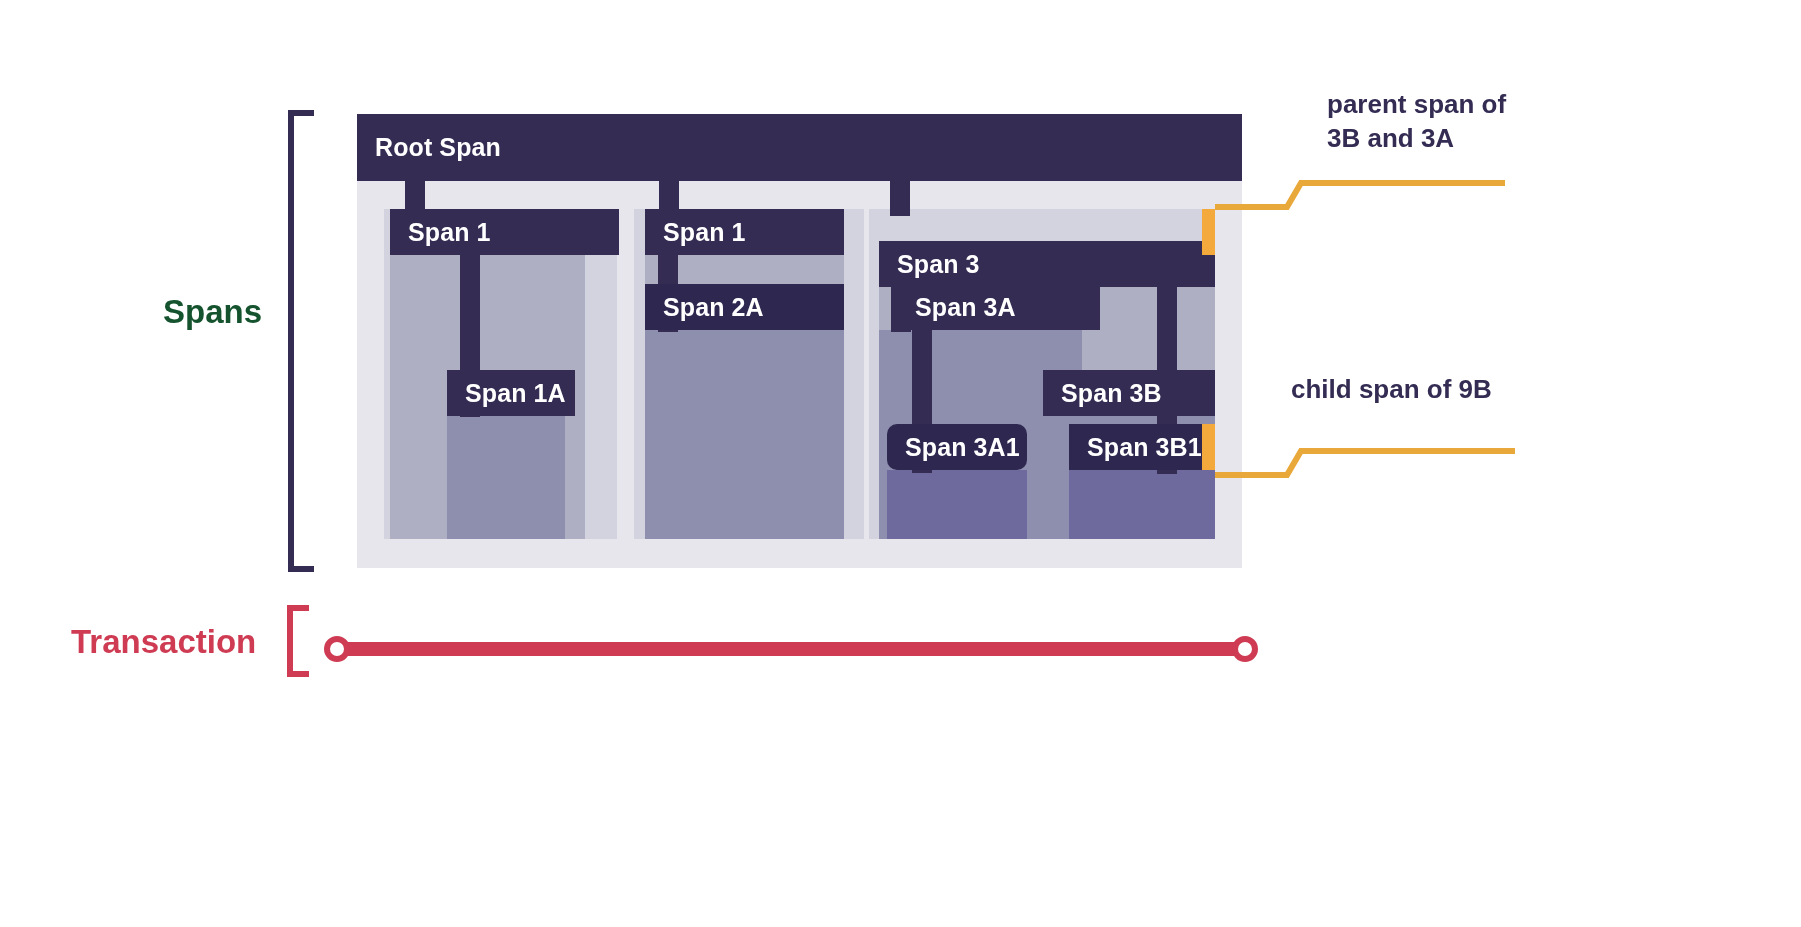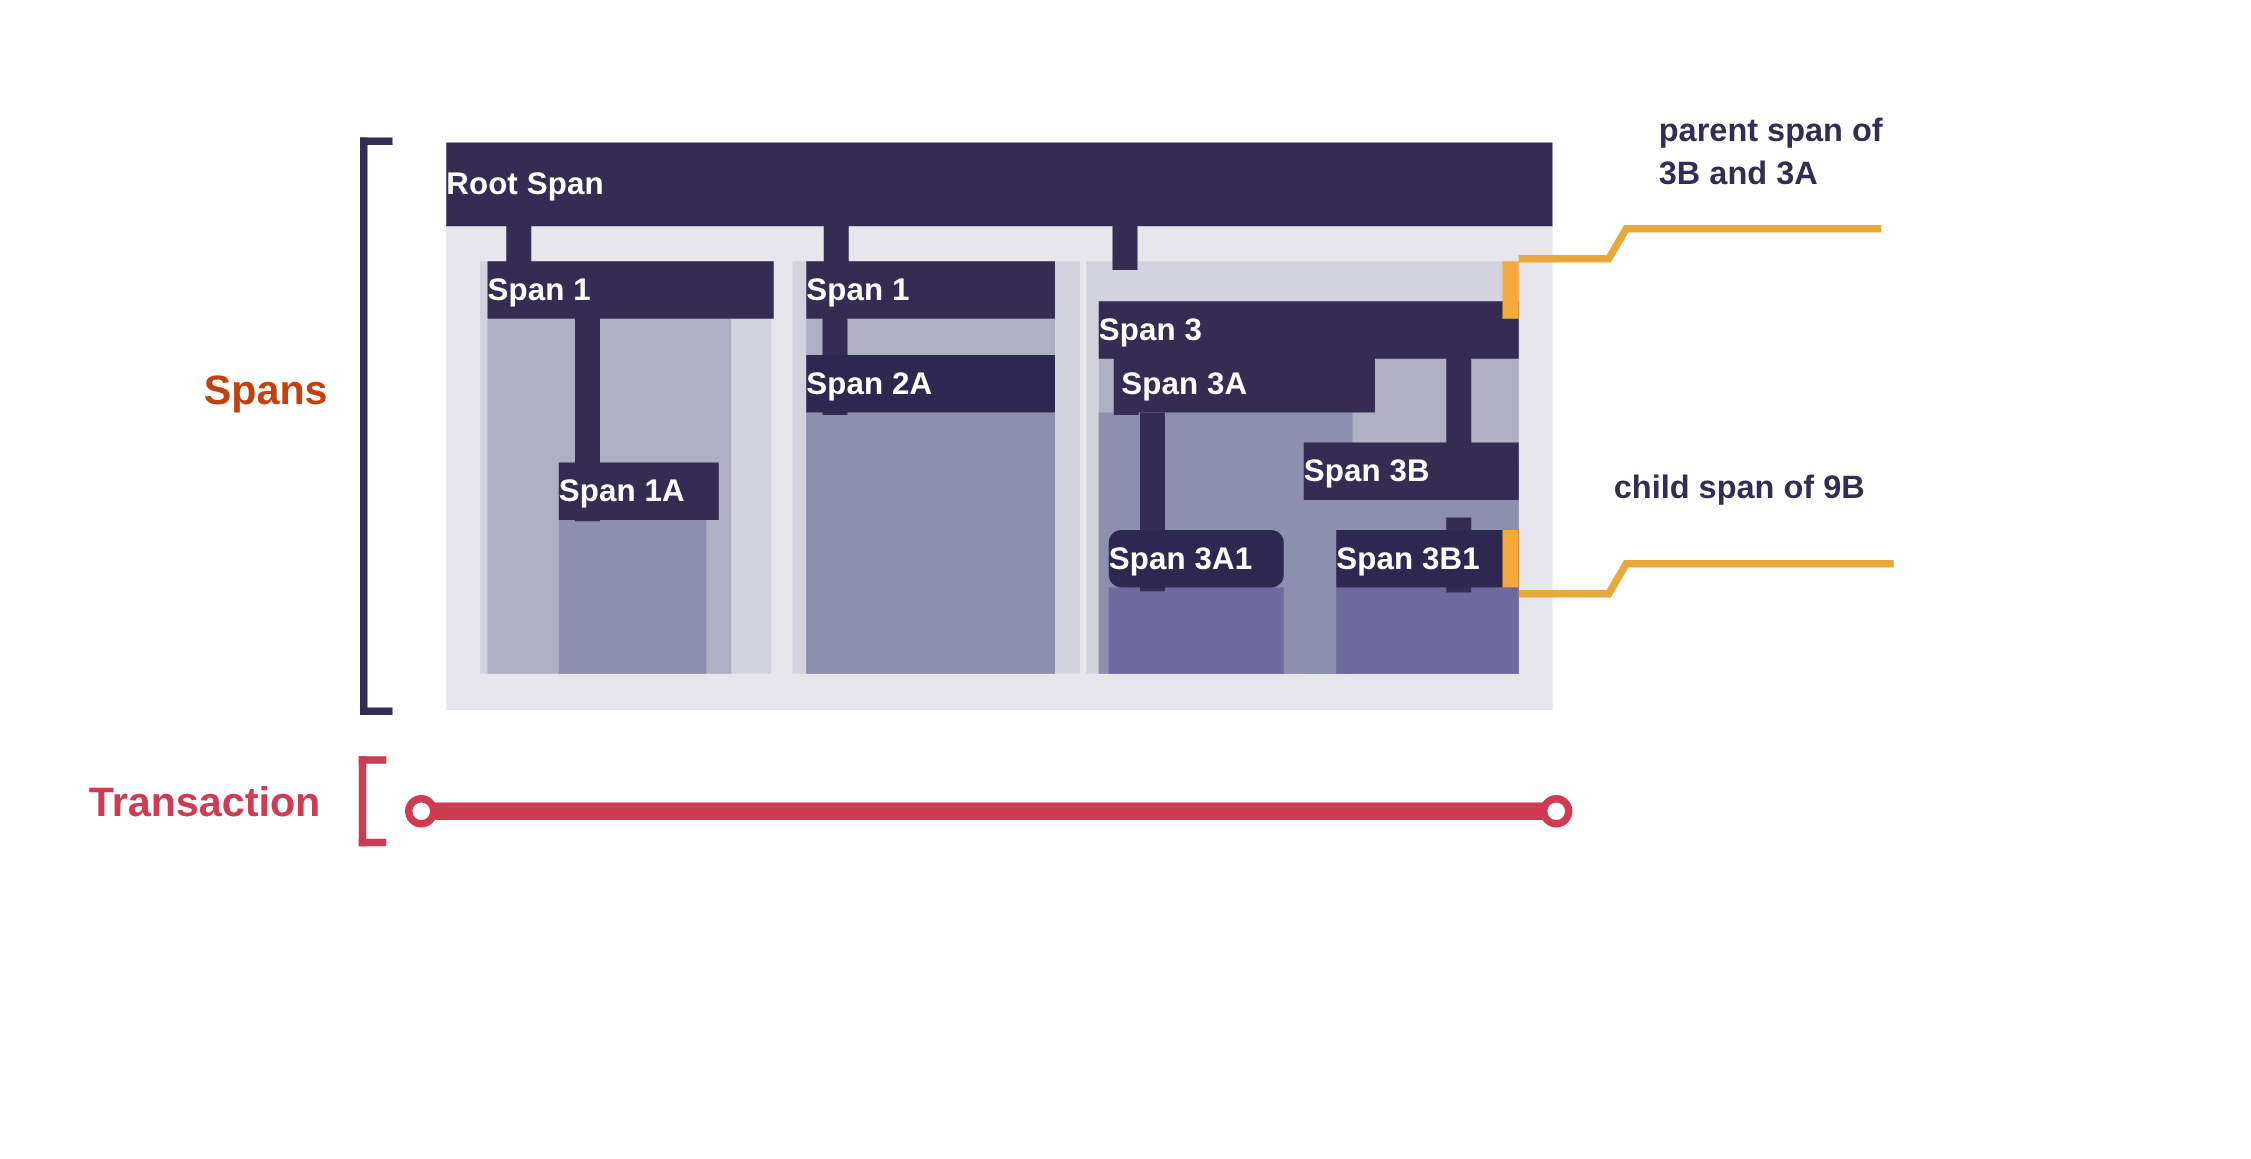--- a/index.html
+++ b/index.html
@@ -17,20 +17,21 @@
   
   .bar {
     position: absolute;
     background: #342C53;
     color: #ffffff;
     font-weight: bold;
     font-size: 25px;
     line-height: 1;
     display: flex;
     align-items: center;
+    padding-left: 18px;
     letter-spacing: .1px;
     white-space: nowrap;
   }
   .bar.deep { background: #2E2750; }
 
   
   .conn { position: absolute; background: #342C53; }
 
   
   .lane { position: absolute; }
@@ -54,21 +55,21 @@
     border-top: 6px solid #CE3B52;
     border-bottom: 6px solid #CE3B52;
     border-right: none;
   }
 
   
   .side-label {
     position: absolute;
     font-weight: bold;
     font-size: 33px;
-    color: #c2410c;
+    color: #14532d;
     white-space: nowrap;
   }
   .side-label.txn { color: #CE3B52; }
 
   
   .txn-line {
     position: absolute;
     background: #CE3B52;
     height: 14px;
     border-radius: 0;
@@ -170,21 +171,21 @@
     </div>
 
     <div class="bar" style="left:522px; top:170px; width:203px; height:46px;margin-left:18px;">
       <span>Span 3A</span>
     </div>
 
     <div class="bar deep" style="left:530px; top:310px; width:140px; height:46px;border-radius:10px;">
       <span>Span 3A1</span>
     </div>
 
-    <div class="bar" style="left:686px; top:240px; width:172px; height:46px;">
+    <div class="bar" style="left:686px; top:256px; width:172px; height:46px;">
       <span>Span 3B</span>
     </div>
 
     <div class="bar deep" style="left:712px; top:310px; width:146px; height:46px;">
       <span>Span 3B1</span>
     </div>
 
     <div class="marker" style="left:845px; top:95px; height:46px;"></div>
     <div class="marker" style="left:845px; top:310px; height:46px;"></div>
   </div>

